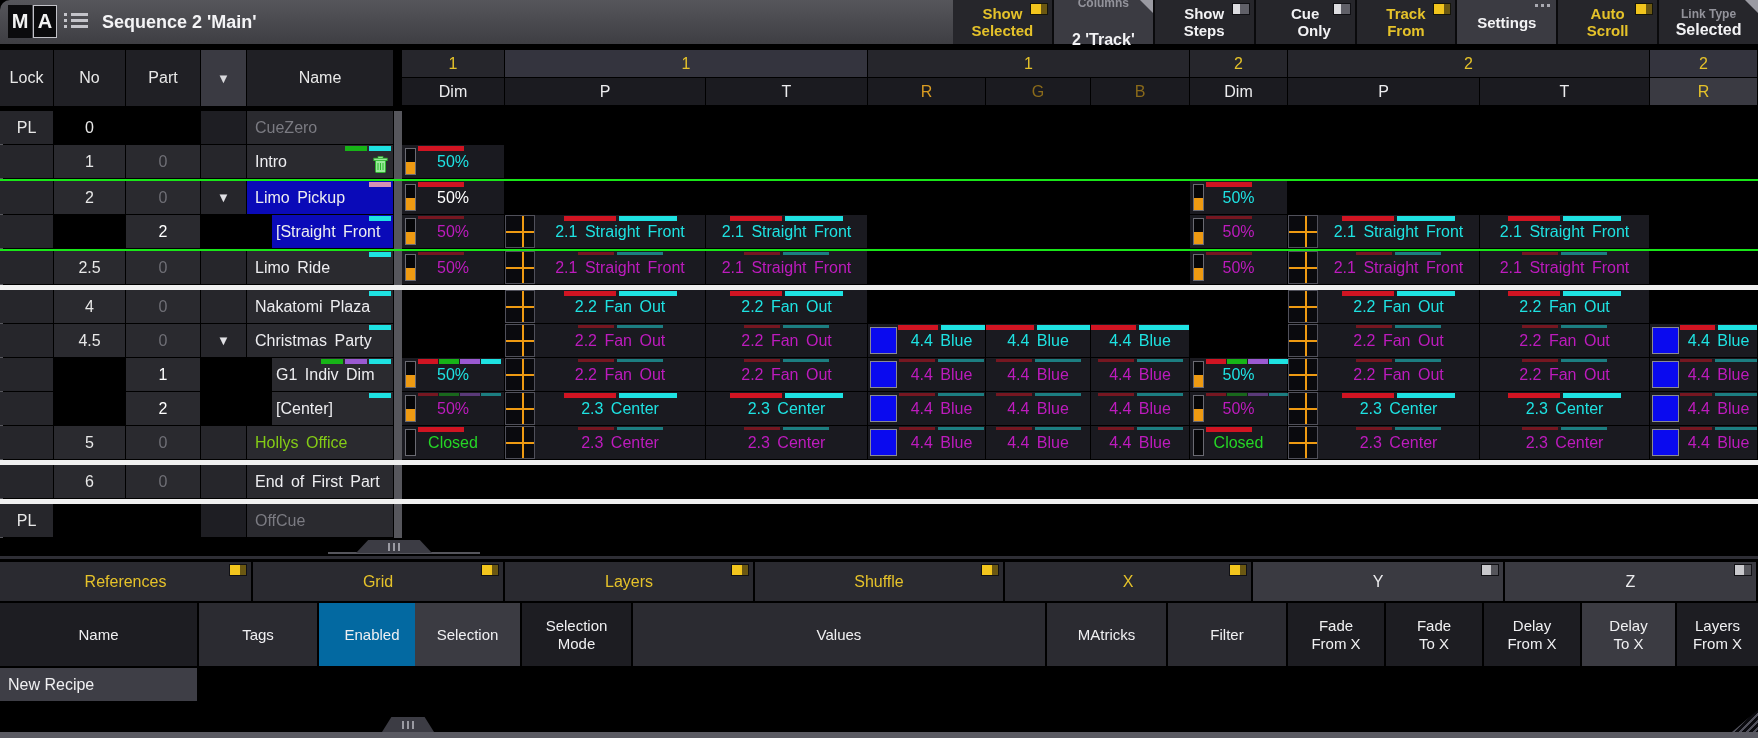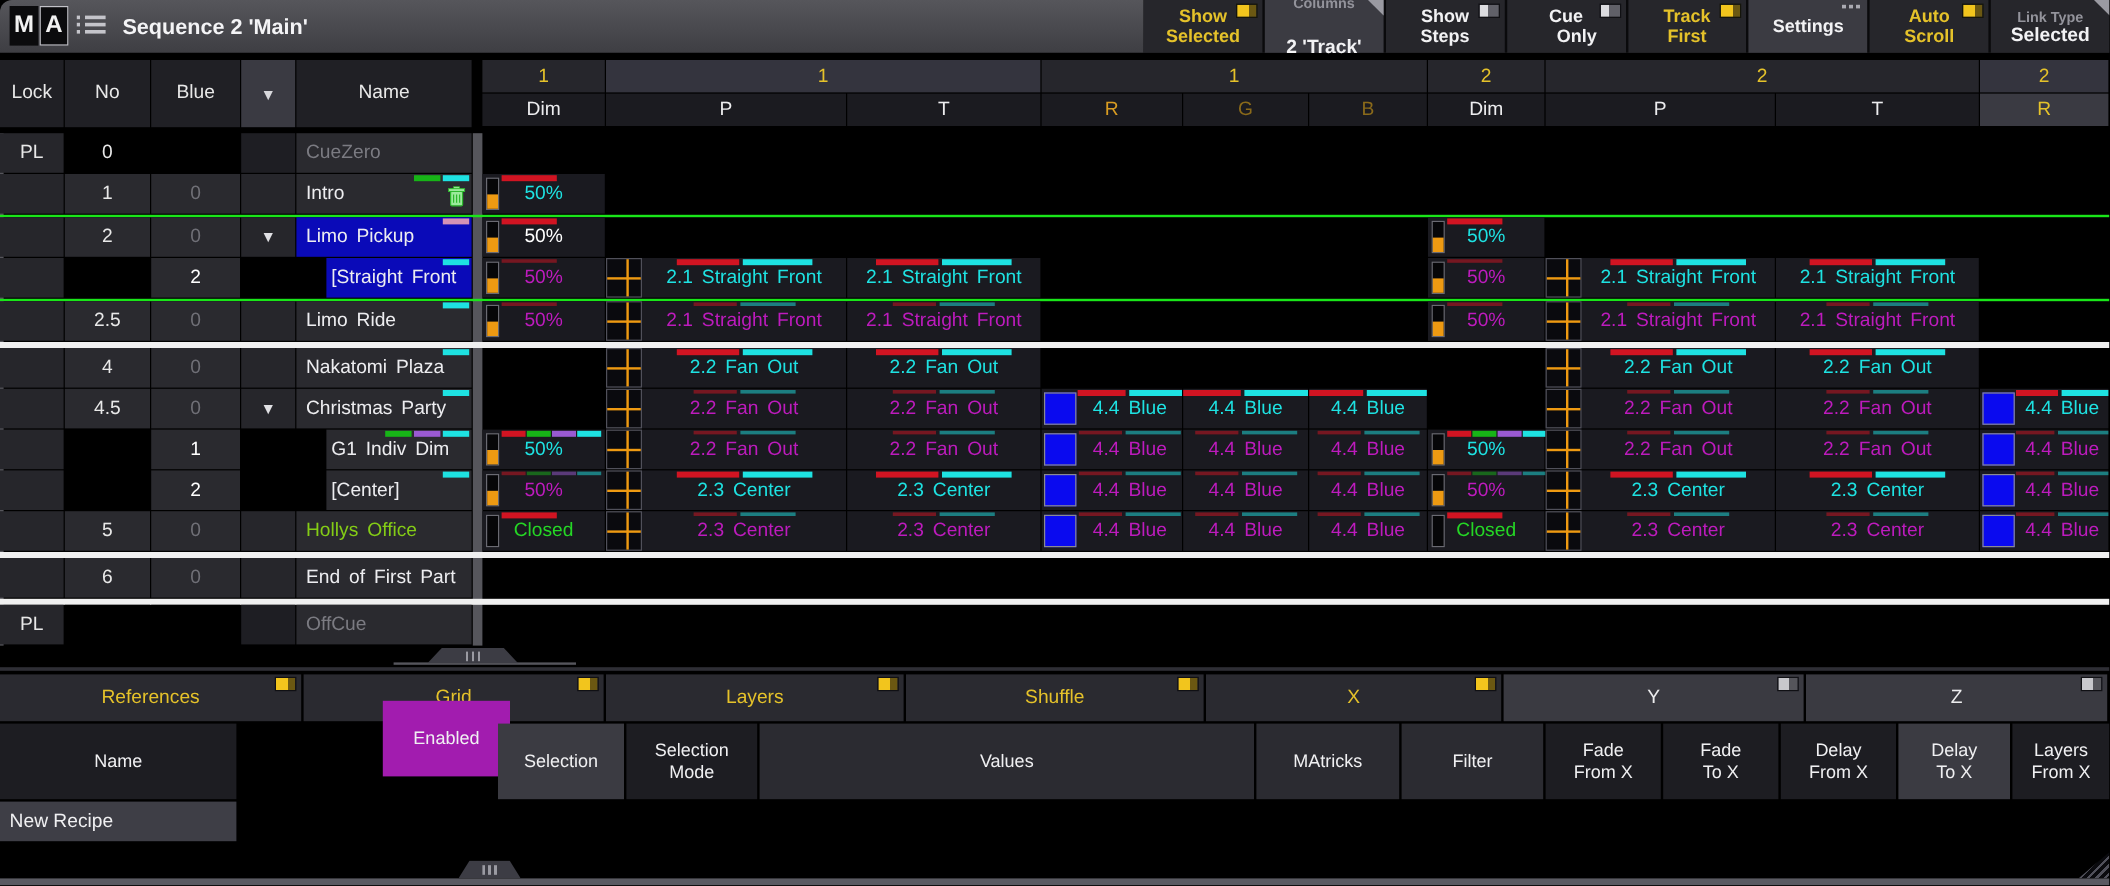--- a/index.html
+++ b/index.html
@@ -74,21 +74,21 @@
           <div style="color: rgb(242, 242, 244);">Steps</div>
           <span style="position: absolute; top: 3px; right: 4px; width: 16px; height: 10px; border: 1px solid rgb(16, 16, 20); background: linear-gradient(90deg, rgb(220, 220, 224) 0px, rgb(220, 220, 224) 45%, rgb(96, 96, 104) 45%);"></span>
         </div>
         <div class="tbb" style="background: rgb(38, 38, 43);">
           <div style="color: rgb(242, 242, 244);">Cue</div>
           <div style="color: rgb(242, 242, 244); margin-left: 18px;">Only</div>
           <span style="position: absolute; top: 3px; right: 4px; width: 16px; height: 10px; border: 1px solid rgb(16, 16, 20); background: linear-gradient(90deg, rgb(220, 220, 224) 0px, rgb(220, 220, 224) 45%, rgb(96, 96, 104) 45%);"></span>
         </div>
         <div class="tbb" style="background: rgb(38, 38, 43);">
           <div style="color: rgb(229, 194, 42);">Track</div>
-          <div style="color: rgb(229, 194, 42);">First</div>
+          <div style="color: rgb(229, 194, 42);">From</div>
           <span style="position: absolute; top: 3px; right: 4px; width: 16px; height: 10px; border: 1px solid rgb(21, 21, 10); background: linear-gradient(90deg, rgb(242, 197, 29) 0px, rgb(242, 197, 29) 62%, rgb(107, 88, 18) 62%);"></span>
         </div>
         <div class="tbb" style="background: rgb(59, 59, 66);">
           <div style="color: rgb(242, 242, 244);">Settings</div>
           <span style="position: absolute; top: 4px; right: 5px; width: 16px; height: 3px; background: repeating-linear-gradient(90deg, rgb(170, 170, 178) 0px, rgb(170, 170, 178) 3px, transparent 3px, transparent 6px);"></span>
         </div>
         <div class="tbb" style="background: rgb(38, 38, 43);">
           <div style="color: rgb(229, 194, 42);">Auto</div>
           <div style="color: rgb(229, 194, 42);">Scroll</div>
           <span style="position: absolute; top: 3px; right: 4px; width: 16px; height: 10px; border: 1px solid rgb(21, 21, 10); background: linear-gradient(90deg, rgb(242, 197, 29) 0px, rgb(242, 197, 29) 62%, rgb(107, 88, 18) 62%);"></span>
@@ -109,21 +109,21 @@
     </div>
   <div class="divider"></div>
   <div class="newrecipe">New Recipe</div>
   <div class="bscroll-thumb">
       <span class="grip"></span>
     </div>
   <div class="bbar"></div>
   <div class="corner"></div>
 <div class="abs hcell" style="left: 0px; top: 50px; width: 53px; height: 56px; background: rgb(32, 32, 37);">Lock</div>
     <div class="abs hcell" style="left: 54px; top: 50px; width: 71px; height: 56px; background: rgb(32, 32, 37);">No</div>
-    <div class="abs hcell" style="left: 126px; top: 50px; width: 74px; height: 56px; background: rgb(32, 32, 37);">Blue</div>
+    <div class="abs hcell" style="left: 126px; top: 50px; width: 74px; height: 56px; background: rgb(32, 32, 37);">Part</div>
     <div class="abs hcell" style="left: 201px; top: 50px; width: 45px; height: 56px; background: rgb(58, 58, 66); font-size: 13px; color: rgb(216, 216, 220);">▼</div>
     <div class="abs hcell" style="left: 247px; top: 50px; width: 146px; height: 56px; background: rgb(32, 32, 37);">Name</div>
     <div class="abs hcell" style="left: 402px; top: 50px; width: 102px; height: 27px; background: rgb(38, 38, 44); color: rgb(229, 194, 42);">1</div>
     <div class="abs hcell" style="left: 505px; top: 50px; width: 362px; height: 27px; background: rgb(52, 52, 62); color: rgb(229, 194, 42);">1</div>
     <div class="abs hcell" style="left: 868px; top: 50px; width: 321px; height: 27px; background: rgb(38, 38, 44); color: rgb(229, 194, 42);">1</div>
     <div class="abs hcell" style="left: 1190px; top: 50px; width: 97px; height: 27px; background: rgb(38, 38, 44); color: rgb(229, 194, 42);">2</div>
     <div class="abs hcell" style="left: 1288px; top: 50px; width: 361px; height: 27px; background: rgb(38, 38, 44); color: rgb(229, 194, 42);">2</div>
     <div class="abs hcell" style="left: 1650px; top: 50px; width: 107px; height: 27px; background: rgb(52, 52, 62); color: rgb(229, 194, 42);">2</div>
     <div class="abs hcell" style="left: 402px; top: 78px; width: 102px; height: 27px; background: rgb(27, 27, 32); color: rgb(237, 237, 239);">Dim</div>
     <div class="abs hcell" style="left: 505px; top: 78px; width: 200px; height: 27px; background: rgb(27, 27, 32); color: rgb(237, 237, 239);">P</div>
@@ -752,21 +752,22 @@
       <div class="abs nametext" style="left: 247px; top: 0px; width: 146px; height: 33px; background: rgb(42, 42, 47); padding-left: 8px; color: rgb(123, 123, 130);">OffCue</div>
     </div>
     <div class="abs hcell" style="left: 0px; top: 562px; width: 251px; height: 39px; background: rgb(42, 42, 48); color: rgb(229, 194, 42); position: absolute;">References<span style="position: absolute; top: 2px; right: 4px; width: 16px; height: 10px; border: 1px solid rgb(16, 16, 20); background: linear-gradient(90deg, rgb(242, 197, 29) 0px, rgb(242, 197, 29) 62%, rgb(107, 88, 18) 62%);"></span></div>
     <div class="abs hcell" style="left: 253px; top: 562px; width: 250px; height: 39px; background: rgb(42, 42, 48); color: rgb(229, 194, 42); position: absolute;">Grid<span style="position: absolute; top: 2px; right: 4px; width: 16px; height: 10px; border: 1px solid rgb(16, 16, 20); background: linear-gradient(90deg, rgb(242, 197, 29) 0px, rgb(242, 197, 29) 62%, rgb(107, 88, 18) 62%);"></span></div>
     <div class="abs hcell" style="left: 505px; top: 562px; width: 248px; height: 39px; background: rgb(42, 42, 48); color: rgb(229, 194, 42); position: absolute;">Layers<span style="position: absolute; top: 2px; right: 4px; width: 16px; height: 10px; border: 1px solid rgb(16, 16, 20); background: linear-gradient(90deg, rgb(242, 197, 29) 0px, rgb(242, 197, 29) 62%, rgb(107, 88, 18) 62%);"></span></div>
     <div class="abs hcell" style="left: 755px; top: 562px; width: 248px; height: 39px; background: rgb(42, 42, 48); color: rgb(229, 194, 42); position: absolute;">Shuffle<span style="position: absolute; top: 2px; right: 4px; width: 16px; height: 10px; border: 1px solid rgb(16, 16, 20); background: linear-gradient(90deg, rgb(242, 197, 29) 0px, rgb(242, 197, 29) 62%, rgb(107, 88, 18) 62%);"></span></div>
     <div class="abs hcell" style="left: 1005px; top: 562px; width: 246px; height: 39px; background: rgb(42, 42, 48); color: rgb(229, 194, 42); position: absolute;">X<span style="position: absolute; top: 2px; right: 4px; width: 16px; height: 10px; border: 1px solid rgb(16, 16, 20); background: linear-gradient(90deg, rgb(242, 197, 29) 0px, rgb(242, 197, 29) 62%, rgb(107, 88, 18) 62%);"></span></div>
     <div class="abs hcell" style="left: 1253px; top: 562px; width: 250px; height: 39px; background: rgb(58, 58, 65); color: rgb(236, 236, 238); position: absolute;">Y<span style="position: absolute; top: 2px; right: 4px; width: 16px; height: 10px; border: 1px solid rgb(16, 16, 20); background: linear-gradient(90deg, rgb(200, 200, 204) 0px, rgb(200, 200, 204) 55%, rgb(85, 85, 91) 55%);"></span></div>
     <div class="abs hcell" style="left: 1505px; top: 562px; width: 251px; height: 39px; background: rgb(58, 58, 65); color: rgb(236, 236, 238); position: absolute;">Z<span style="position: absolute; top: 2px; right: 4px; width: 16px; height: 10px; border: 1px solid rgb(16, 16, 20); background: linear-gradient(90deg, rgb(200, 200, 204) 0px, rgb(200, 200, 204) 55%, rgb(85, 85, 91) 55%);"></span></div>
     <div class="abs" style="left: 0px; top: 603px; width: 197px; height: 63px; background: rgb(29, 29, 34); display: flex; flex-direction: column; align-items: center; justify-content: center; font-size: 15px; line-height: 18px; text-align: center; color: rgb(240, 240, 242);">Name</div>
-    <div class="abs" style="left: 319px; top: 584px; width: 106px; height: 63px; background: #a21caf; display: flex; flex-direction: column; align-items: center; justify-content: center; font-size: 15px; line-height: 18px; text-align: center; color: rgb(240, 240, 242);">Enabled</div>
+    <div class="abs" style="left: 199px; top: 603px; width: 118px; height: 63px; background: rgb(43, 43, 49); display: flex; flex-direction: column; align-items: center; justify-content: center; font-size: 15px; line-height: 18px; text-align: center; color: rgb(240, 240, 242);">Tags</div>
+    <div class="abs" style="left: 319px; top: 603px; width: 106px; height: 63px; background: #0369a1; display: flex; flex-direction: column; align-items: center; justify-content: center; font-size: 15px; line-height: 18px; text-align: center; color: rgb(240, 240, 242);">Enabled</div>
     <div class="abs" style="left: 415px; top: 603px; width: 105px; height: 63px; background: rgb(59, 59, 66); display: flex; flex-direction: column; align-items: center; justify-content: center; font-size: 15px; line-height: 18px; text-align: center; color: rgb(240, 240, 242);">Selection</div>
     <div class="abs" style="left: 522px; top: 603px; width: 109px; height: 63px; background: rgb(29, 29, 34); display: flex; flex-direction: column; align-items: center; justify-content: center; font-size: 15px; line-height: 18px; text-align: center; color: rgb(240, 240, 242);">
       <div>Selection</div>
       <div>Mode</div>
     </div>
     <div class="abs" style="left: 633px; top: 603px; width: 412px; height: 63px; background: rgb(43, 43, 49); display: flex; flex-direction: column; align-items: center; justify-content: center; font-size: 15px; line-height: 18px; text-align: center; color: rgb(240, 240, 242);">Values</div>
     <div class="abs" style="left: 1047px; top: 603px; width: 119px; height: 63px; background: rgb(43, 43, 49); display: flex; flex-direction: column; align-items: center; justify-content: center; font-size: 15px; line-height: 18px; text-align: center; color: rgb(240, 240, 242);">MAtricks</div>
     <div class="abs" style="left: 1168px; top: 603px; width: 118px; height: 63px; background: rgb(43, 43, 49); display: flex; flex-direction: column; align-items: center; justify-content: center; font-size: 15px; line-height: 18px; text-align: center; color: rgb(240, 240, 242);">Filter</div>
     <div class="abs" style="left: 1288px; top: 603px; width: 96px; height: 63px; background: rgb(29, 29, 34); display: flex; flex-direction: column; align-items: center; justify-content: center; font-size: 15px; line-height: 18px; text-align: center; color: rgb(240, 240, 242);">
       <div>Fade</div>

